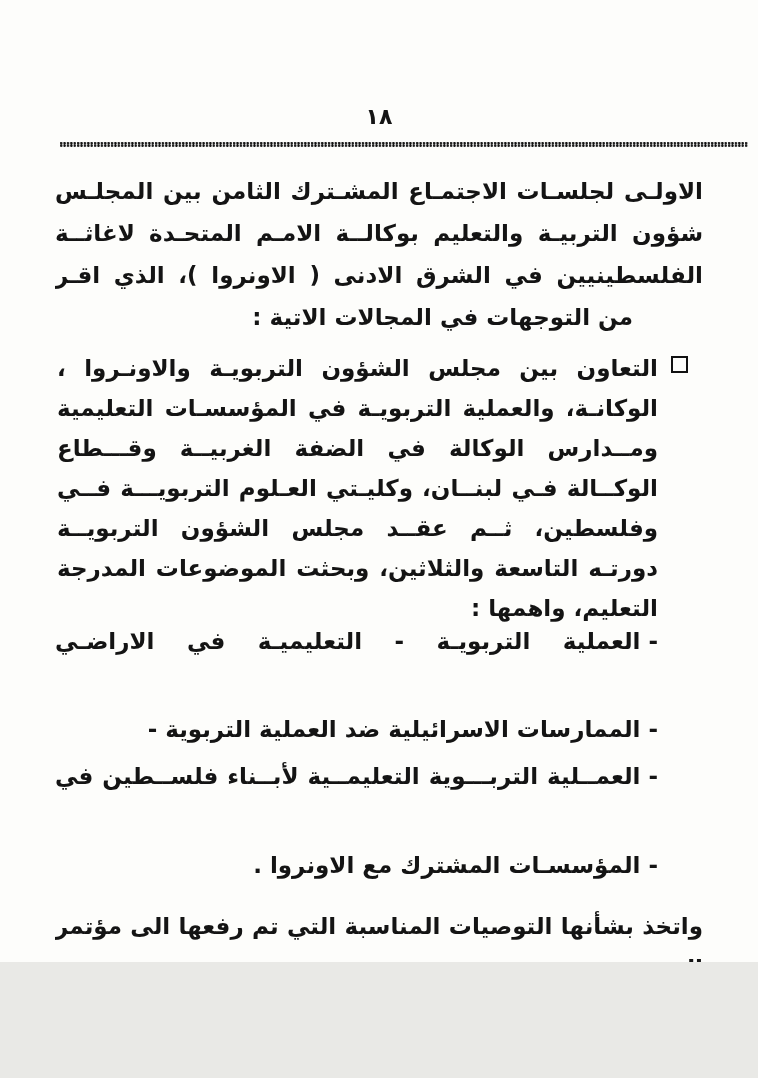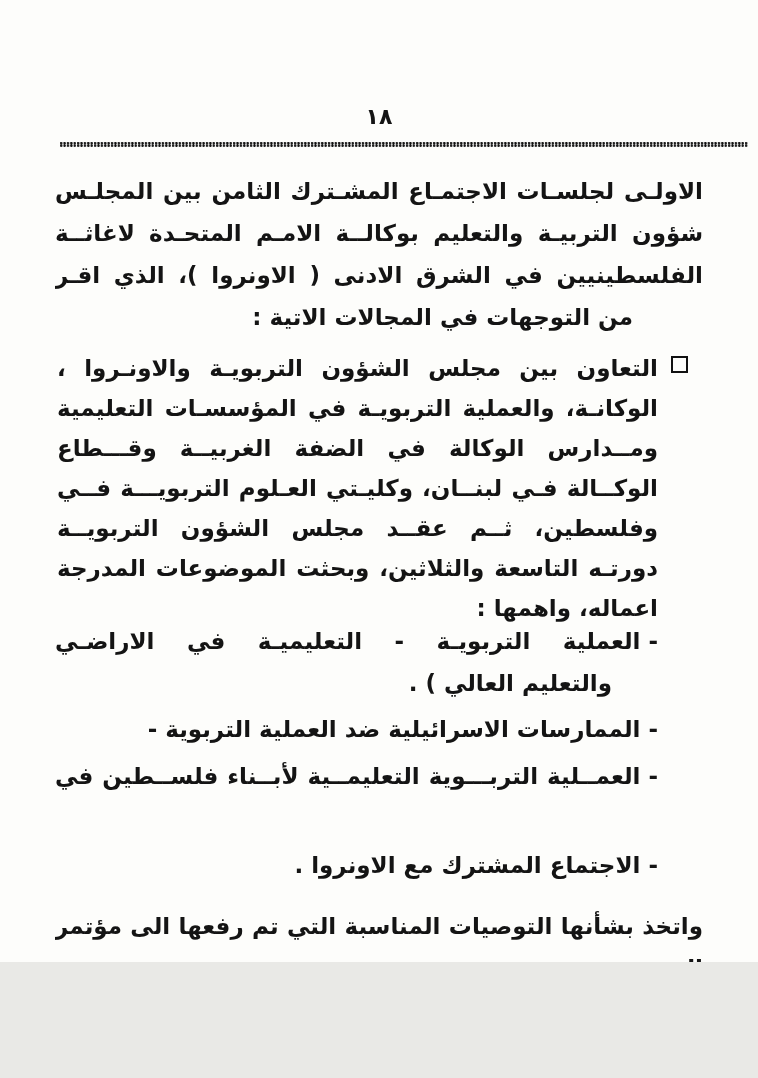--- a/index.html
+++ b/index.html
@@ -77,38 +77,37 @@
 
   <span class="bullet-square"></span>
 
   <div class="para para-bullet">
     <div class="line full">التعاون بين  مجلس الشؤون التربويـة والاونـروا ، والعجز في ميزانيـة</div>
     <div class="line full">الوكانـة، والعملية التربويـة في المؤسسـات التعليمية التابعــة للاونـروا،</div>
     <div class="line full">ومــدارس الوكالة في الضفة الغربيــة وقـــطاع غـــزة، ومـدارس</div>
     <div class="line full">الوكــالة فـي لبنــان، وكليـتي العـلوم التربويـــة فــي الاردن</div>
     <div class="line full">وفلسطين، ثــم عقــد مجلس الشؤون التربويــة لأبنــاء فلســطين</div>
     <div class="line full">دورتـه التاسعة والثلاثين، وبحثت الموضوعات المدرجة على جـدول</div>
-    <div class="line endline">اعماله، واهمها :</div>
+    <div class="line endline">التعليم، واهمها :</div>
   </div>
 
   <div class="list-item li-0">
     <div class="line full"><span class="dash">-</span><span>العملية التربويـة - التعليميـة في الاراضـي الفلسـطينية ( التعليم العـام</span></div>
-    <div class="line cont-1">والتعليم العالي ) .</div>
   </div>
 
   <div class="list-item li-1">
     <div class="line endline"><span class="dash">-</span><span>الممارسات الاسرائيلية ضد العملية التربوية - التعليمية .</span></div>
   </div>
 
   <div class="list-item li-2">
     <div class="line full"><span class="dash">-</span><span>العمــلية التربـــوية التعليمــية لأبــناء فلســطين في بعض الـدول</span></div>
   </div>
 
   <div class="list-item li-3">
-    <div class="line endline"><span class="dash">-</span><span>الاجتماع المشترك مع الاونروا .</span></div>
+    <div class="line endline"><span class="dash">-</span><span>المؤسسـات المشترك مع الاونروا .</span></div>
   </div>
 
   <div class="para para-closing">
     <div class="line full">واتخذ بشأنها التوصيات المناسبة التي تم  رفعها الى مؤتمر المشرفين</div>
     <div class="line endline">التربيـة.</div>
   </div>
 
   <div class="dotrule rule-bottom-long"></div>
   <div class="footer-stamp">تقرير الأمين العام</div>
   <div class="rule-bottom-short"></div>

